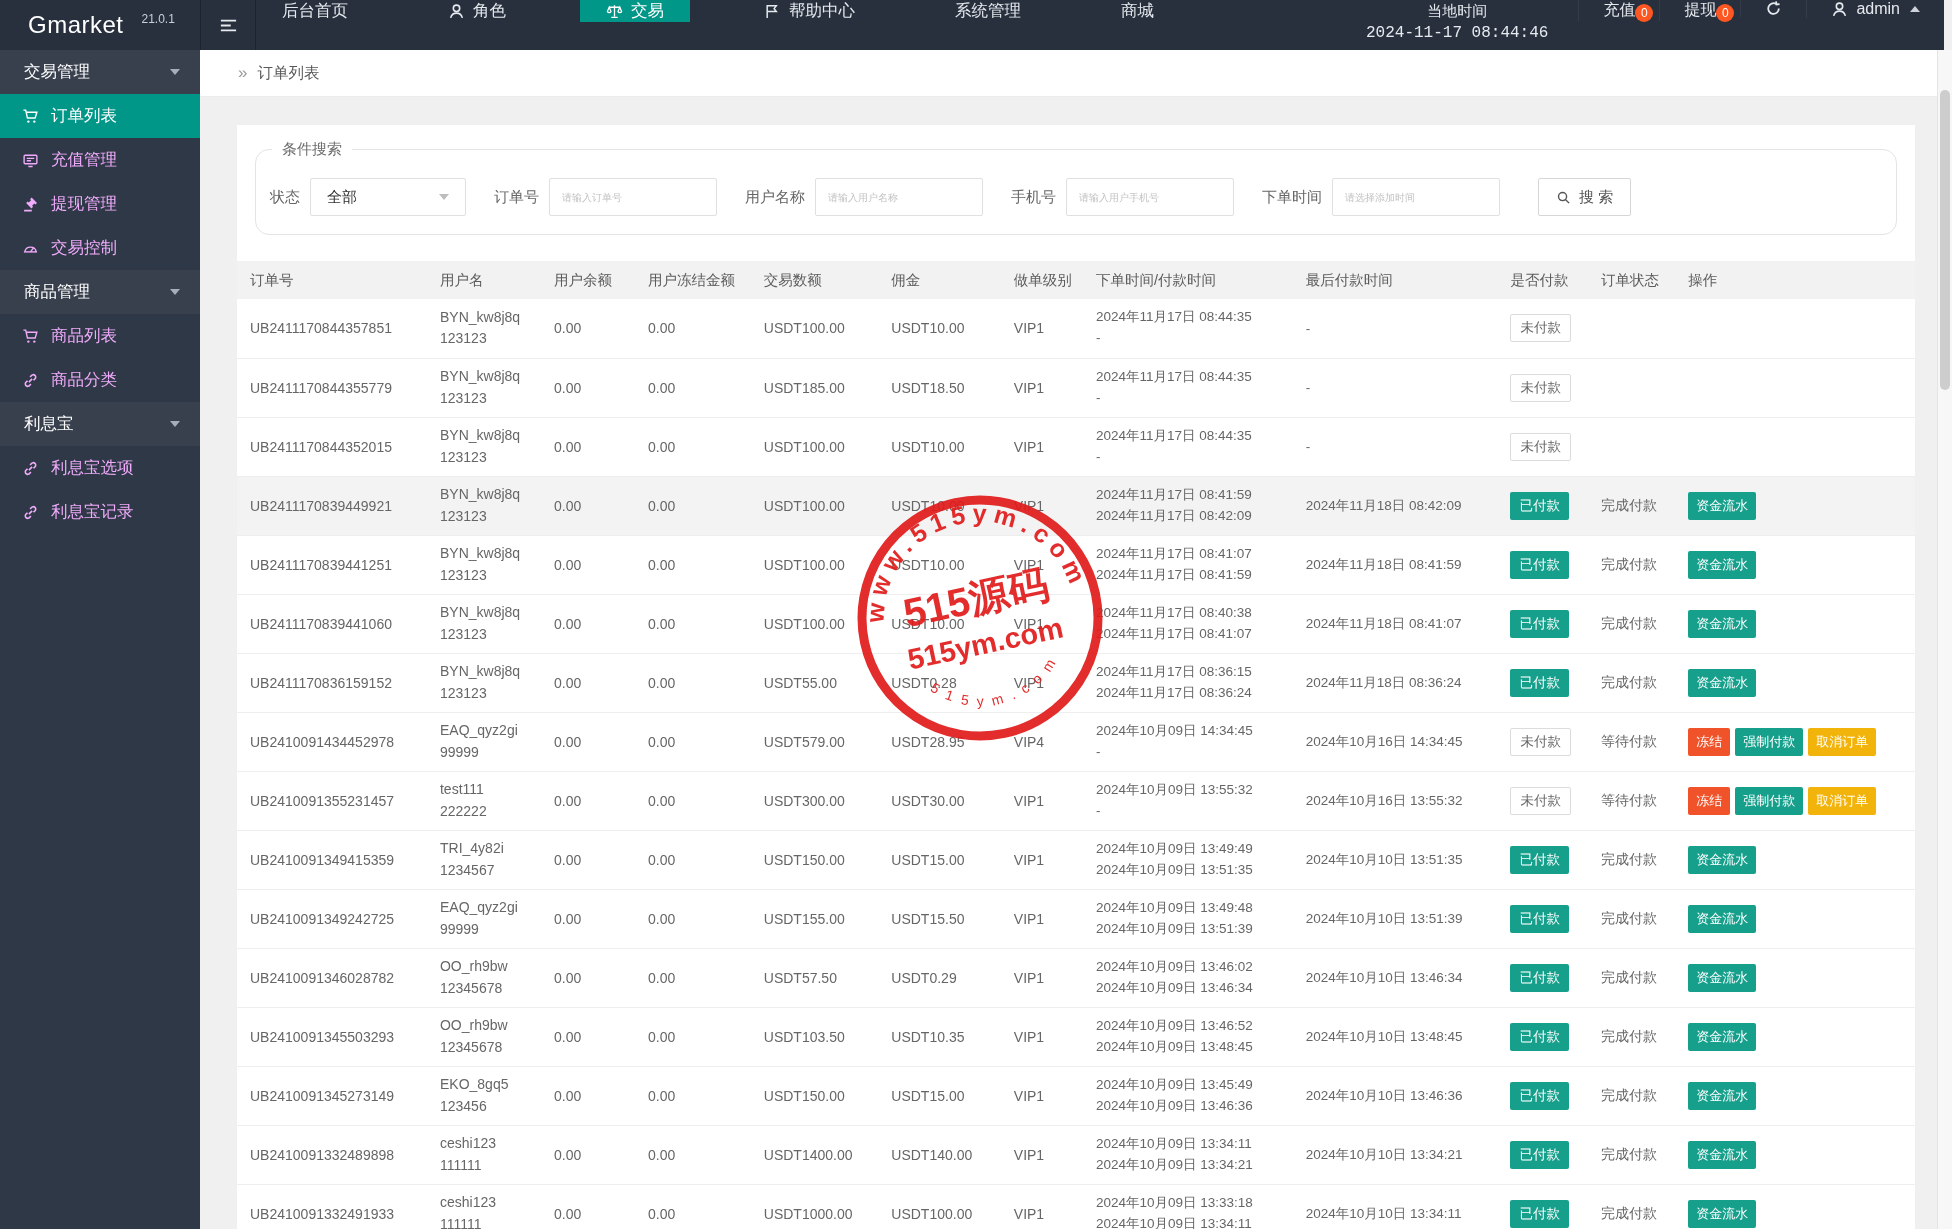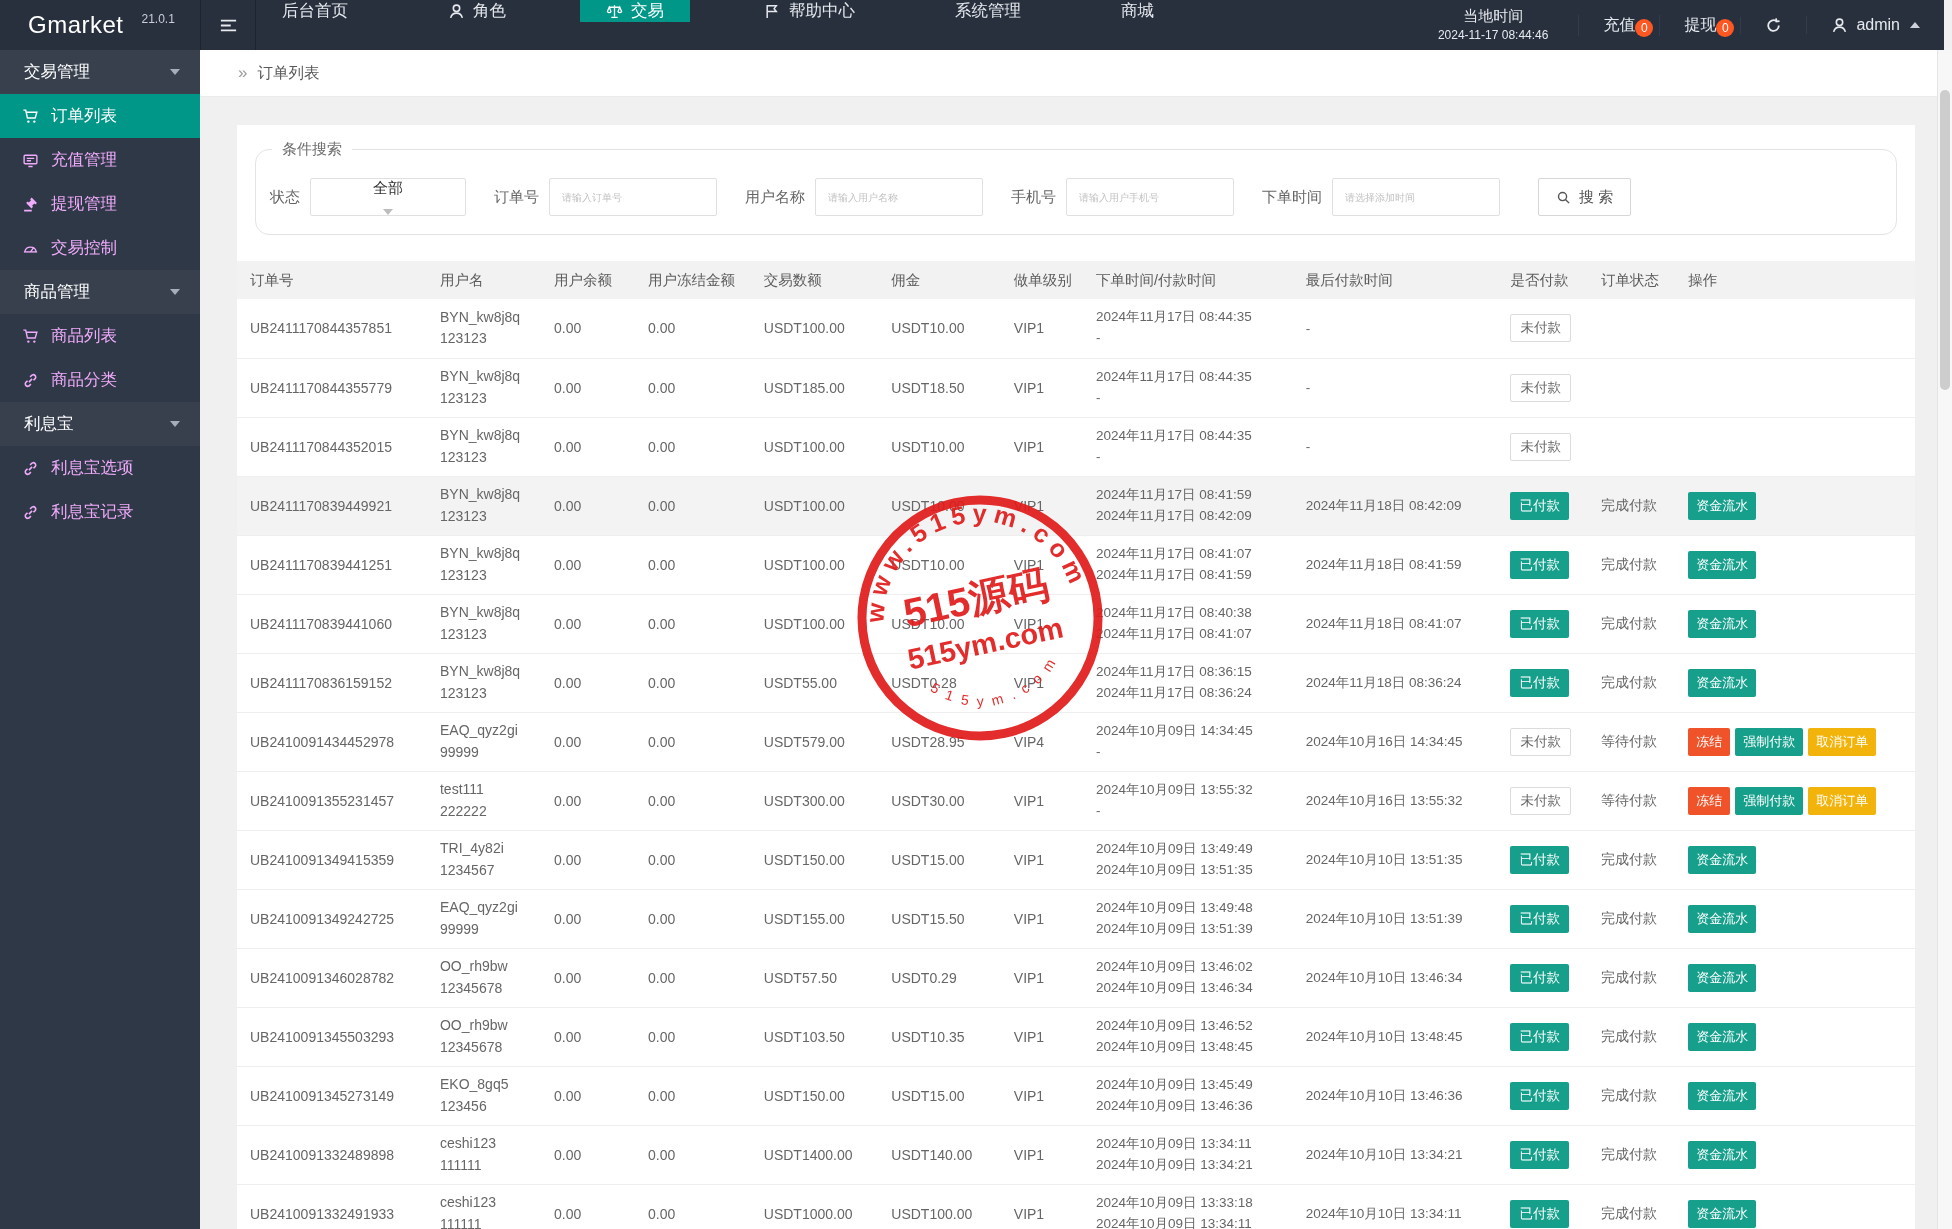--- a/index.html
+++ b/index.html
@@ -10,24 +10,24 @@
   .navbar { position:absolute; top:0; left:0; right:8px; height:50px; background:#28303e; display:flex; align-items:stretch; z-index:30; }
   .logo-wrap { width:200px; display:flex; align-items:center; padding-left:28px; }
   .logo { font-size:24px; color:#fff; font-weight:400; letter-spacing:.5px; }
   .version { font-size:12px; color:#c9ced8; margin:-12px 0 0 18px; }
   .burger { width:56px; display:flex; align-items:center; justify-content:center; color:#e8eaee; cursor:pointer; border-left:1px solid rgba(0,0,0,.25); border-right:1px solid rgba(0,0,0,.25); }
   .burger svg { width:19px; height:15px; }
   .nav-menu { display:flex; align-items:flex-start;gap:48px; }
   .nav-item { display:flex; align-items:center; gap:8px; padding:0 26px; font-size:16.5px; color:#e6e9ee; cursor:pointer; white-space:nowrap; }
   .nav-item.active { background:#009688; color:#fff; }
   .icn svg { width:17px; height:17px; display:block; }
-  .nav-right { margin-left:auto; display:flex; align-items:center; }
+  .nav-right { margin-left:auto; display:flex; align-items:flex-start; }
   .time-block { display:flex; flex-direction:column; justify-content:center; align-items:center; padding:0 30px; color:#e6e9ee; line-height:1.45; }
   .time-label { font-size:15px; }
-  .time-value { font-size:12px; }
+  .time-value { font-size:16px;font-family:Liberation Mono, monospace; }
   .nav-chip { position:relative; display:flex; align-items:center; gap:8px; padding:0 24px; font-size:16px; color:#e6e9ee; cursor:pointer; border-left:1px solid rgba(255,255,255,.06); white-space:nowrap; }
   .chip-badge { position:absolute; top:4px; right:6px; min-width:18px; height:18px; border-radius:9px; background:#ff5722; color:#fff; font-size:12px; display:flex; align-items:center; justify-content:center; padding:0 4px; }
   .caret-up { width:0; height:0; border-left:5px solid transparent; border-right:5px solid transparent; border-bottom:6px solid #cdd2da; margin-left:2px; }
 
   
   .sidebar { position:absolute; top:50px; left:0; bottom:0; width:200px; background:#2f3846; z-index:20; }
   .side-group { height:44px; display:flex; align-items:center; justify-content:space-between; padding:0 20px 0 24px; background:#38404e; color:#fff; font-size:16.5px; cursor:pointer; }
   .side-item { height:44px; display:flex; align-items:center; gap:12px; padding:0 22px; background:#2f3846; color:#f0abfc; font-size:16.5px; cursor:pointer; }
   .side-item.active { background:#009688; color:#fff; }
   .chev-down { width:0; height:0; border-left:5px solid transparent; border-right:5px solid transparent; border-top:6px solid #a7aeba; }
@@ -38,21 +38,21 @@
   .crumb-arrows { color:#9a9a9a; font-size:17px; }
   .crumb-title { color:#595959; font-size:15.5px; }
   .panel { position:absolute; left:37px; right:37px; top:75px; bottom:-40px; background:#fff; }
 
   
   .fieldset { margin:24px 18px 0; border:1px solid #e4e4e4; border-radius:14px; position:relative; padding:28px 14px 18px; }
   .legend { position:absolute; top:-10px; left:16px; background:#fff; padding:0 10px; color:#6e6e6e; font-size:15px; }
   .filter-row { display:flex; align-items:center; }
   .fgroup { display:flex; align-items:center; margin-right:28px; }
   .flabel { font-size:15px; color:#666; margin-right:10px; white-space:nowrap; }
-  .fselect { width:156px; height:38px; border:1px solid #e0e0e0; border-radius:2px; background:#fff; display:flex; align-items:center; justify-content:space-between; padding:0 16px; font-size:15px; color:#333; cursor:pointer;flex-direction:column; }
+  .fselect { width:156px; height:38px; border:1px solid #e0e0e0; border-radius:2px; background:#fff; display:flex; align-items:center; justify-content:space-between; padding:0 16px; font-size:15px; color:#333; cursor:pointer; }
   .sel-caret { width:0; height:0; border-left:5px solid transparent; border-right:5px solid transparent; border-top:6px solid #bdbdbd; }
   .finput { width:168px; height:38px; border:1px solid #e0e0e0; border-radius:2px; padding:0 12px; font-size:10px; color:#333; outline:none; }
   .finput::placeholder { color:#c2c2c2; }
   .search-btn { height:38px; display:flex; align-items:center; gap:8px; padding:0 17px; background:#fff; border:1px solid #d6d6d6; border-radius:2px; font-size:15px; color:#555; cursor:pointer; margin-left:10px; }
   .search-btn svg { width:15px; height:15px; }
 
   
   table { width:100%; border-collapse:collapse; table-layout:fixed; margin-top:26px; }
   th { background:#f2f2f2; height:38px; text-align:left; font-weight:400; color:#5c5c5c; font-size:14.5px; padding:0 10px; white-space:nowrap; overflow:hidden; }
   td { height:59px; border-bottom:1px solid #eeeeee; color:#666; font-size:14px; padding:6px 10px; overflow:hidden; vertical-align:middle; }

